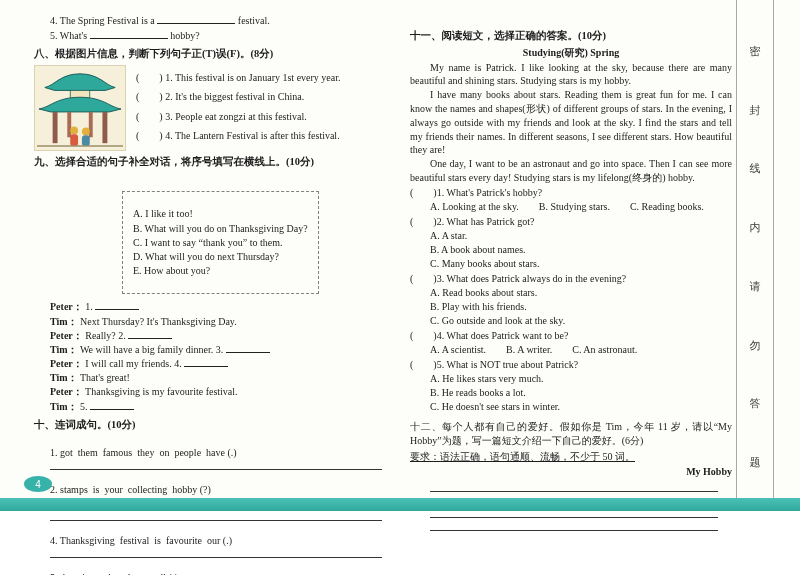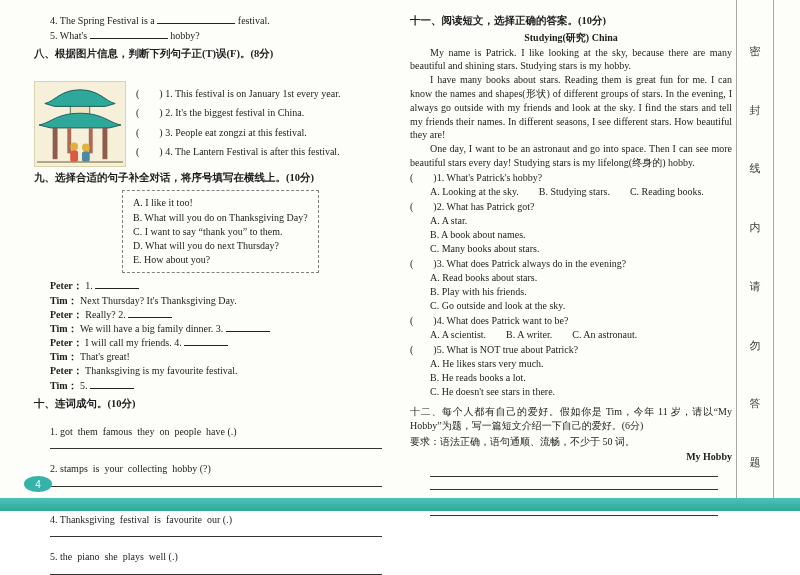--- a/index.html
+++ b/index.html
@@ -14,42 +14,42 @@
   .columns { position: absolute; top: 13px; left: 34px; display: flex; gap: 24px; }
   .col-l { width: 352px; }
   .col-r { width: 322px; }
 
   .sec-title { font-weight: bold; font-size: 10.5px; margin-top: 4px; line-height: 1.4; }
 
   .fill-line { padding-left: 16px; line-height: 1.5; }
   .blank { display: inline-block; border-bottom: 1px solid #222; height: 10px; }
   .w80 { width: 78px; } .w45 { width: 44px; }
 
-  .s8-row { display: flex; gap: 10px; margin-top: 19px; }
+  .s8-row { display: flex; gap: 10px; margin-top: 3px; }
   .pic { width: 92px; height: 86px; background: #f6efda; border: 1px solid #dcd2ad; flex: 0 0 auto; }
   .pic svg { display: block; width: 100%; height: 100%; }
   .tf-list { flex: 1; padding-top: 3px; }
   .tf-item { line-height: 1.95; white-space: pre-wrap; }
 
-  .opt-box { border: 1px dashed #808080; padding: 5px 10px; margin: 5px 2px 6px 88px; width: max-content; max-width: 250px; }
+  .opt-box { border: 1px dashed #808080; padding: 15px 10px; margin: 22px 2px 6px 88px; width: max-content; max-width: 250px; }
   .opt-box div { line-height: 1.42; }
 
   .dlg { padding-left: 16px; margin-top: 4px; }
   .dlg-row { line-height: 1.42; }
   .dlg-row b { font-weight: bold; }
 
   .s10-item { padding-left: 16px; margin-top: 13px; line-height: 1.35; white-space: pre-wrap; }
   .rule { border-bottom: 1px solid #333; height: 11px; margin: 0 4px 2px 16px; }
 
   .passage-title { text-align: center; font-weight: bold; margin: 2px 0 1px; line-height: 1.4; }
   .para { text-indent: 2em; text-align: justify; line-height: 1.38; }
   .qrow { line-height: 1.4; margin-top: 1px; white-space: pre-wrap; }
   .orow { padding-left: 20px; line-height: 1.4; white-space: pre-wrap; }
   .s12-title { margin-top: 6px; line-height: 1.45; text-align: justify; }
-  .req { line-height: 1.5; }
+  .req { line-height: 1.5; text-decoration: underline; }
   .essay-title { text-align: right; font-weight: bold; margin: 2px 0; }
   .write-line { border-bottom: 1px solid #333; height: 13px; margin: 0 14px 0 20px; }
 
   .binding {
     position: absolute; top: 0; bottom: 13px; right: 26px; width: 38px;
     border-left: 1px solid #a8a8a8; border-right: 1px solid #a8a8a8;
     display: flex; flex-direction: column; align-items: center;
     justify-content: space-between; padding: 44px 0 28px;
   }
   .binding span { font-size: 11px; color: #3a3a3a; }
@@ -161,22 +161,22 @@
       <div class="s10-item">2. stamps  is  your  collecting  hobby (?)</div>
       <div class="rule"></div>
       <div class="rule"></div>
       <div class="s10-item">4. Thanksgiving  festival  is  favourite  our (.)</div>
       <div class="rule"></div>
       <div class="s10-item">5. the  piano  she  plays  well (.)</div>
       <div class="rule"></div>
     </div>
 
     <div class="col-r">
-      <div class="sec-title" style="margin-top:1px">十一、阅读短文，选择正确的答案。(10分)</div>
-      <div class="passage-title">Studying(研究) China</div>
+      <div class="sec-title" style="margin-top:16px">十一、阅读短文，选择正确的答案。(10分)</div>
+      <div class="passage-title">Studying(研究) Spring</div>
       <p class="para">My name is Patrick. I like looking at the sky, because there are many beautiful and shining stars. Studying stars is my hobby.</p>
       <p class="para">I have many books about stars. Reading them is great fun for me. I can know the names and shapes(形状) of different groups of stars. In the evening, I always go outside with my friends and look at the sky. I find the stars and tell my friends their names. In different seasons, I see different stars. How beautiful they are!</p>
       <p class="para">One day, I want to be an astronaut and go into space. Then I can see more beautiful stars every day! Studying stars is my lifelong(终身的) hobby.</p>
 
       <div class="qrow">(　　)1. What's Patrick's hobby?</div>
       <div class="orow">A. Looking at the sky.　　B. Studying stars.　　C. Reading books.</div>
 
       <div class="qrow">(　　)2. What has Patrick got?</div>
       <div class="orow">A. A star.</div>
       <div class="orow">B. A book about names.</div>
@@ -186,21 +186,21 @@
       <div class="orow">A. Read books about stars.</div>
       <div class="orow">B. Play with his friends.</div>
       <div class="orow">C. Go outside and look at the sky.</div>
 
       <div class="qrow">(　　)4. What does Patrick want to be?</div>
       <div class="orow">A. A scientist.　　B. A writer.　　C. An astronaut.</div>
 
       <div class="qrow">(　　)5. What is NOT true about Patrick?</div>
       <div class="orow">A. He likes stars very much.</div>
       <div class="orow">B. He reads books a lot.</div>
-      <div class="orow">C. He doesn't see stars in there.</div>
+      <div class="orow">C. He doesn't see stars in winter.</div>
 
       <p class="s12-title">十二、每个人都有自己的爱好。假如你是 Tim，今年 11 岁，请以“My Hobby”为题，写一篇短文介绍一下自己的爱好。(6分)</p>
       <div class="req">要求：语法正确，语句通顺、流畅，不少于 50 词。</div>
       <div class="essay-title">My Hobby</div>
       <div class="write-line"></div>
       <div class="write-line"></div>
       <div class="write-line"></div>
       <div class="write-line"></div>
     </div>
   </div>

